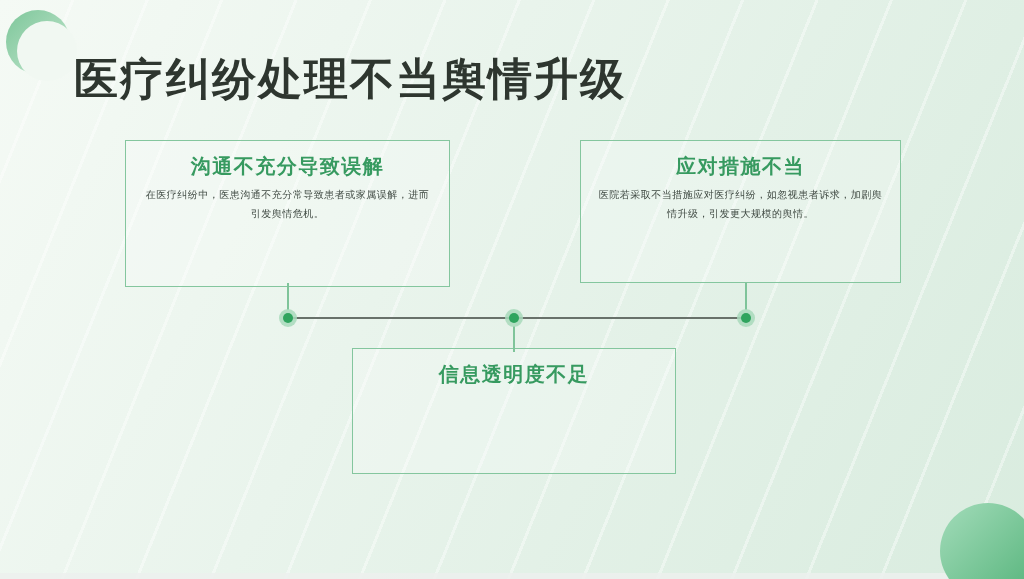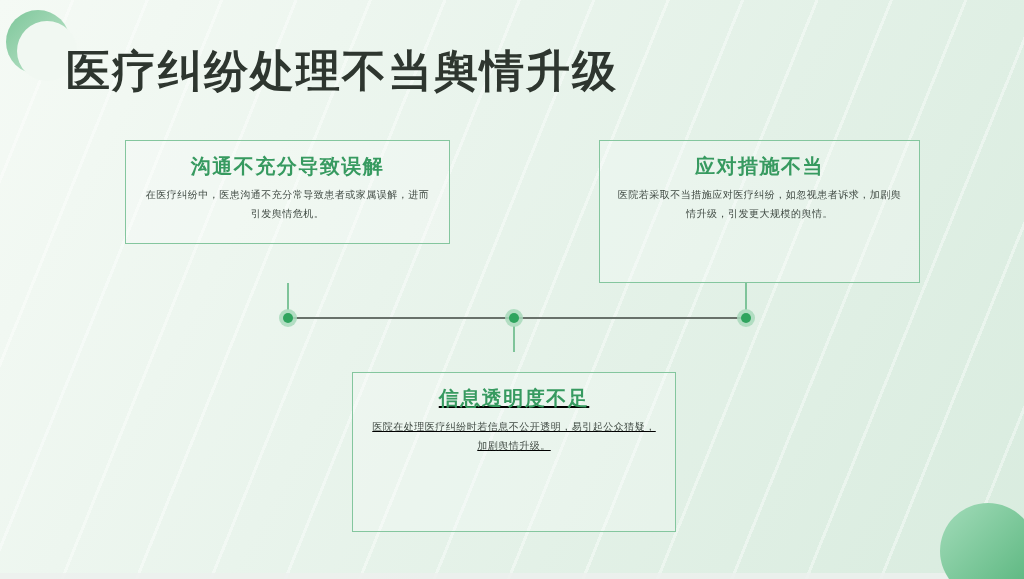--- a/index.html
+++ b/index.html
@@ -74,54 +74,53 @@
     height: 6px;
     background: rgba(236, 240, 237, 0.85);
     z-index: 0;
   }
 
   
   .slide-title {
     position: absolute;
     left: 58px;
     top: 34px;
-    margin: 8px;
+    margin: 16px;
     font-size: 44px;
     font-weight: 900;
     letter-spacing: 2px;
     color: #2e362f;
   }
 
   
   .card {
     position: absolute;
     box-sizing: border-box;
     border: 1px solid #84c69e;
     background: rgba(255, 255, 255, 0.22);
     text-align: center;
     padding: 10px 16px 8px 16px;
   }
   .card-left {
     left: 125px;
     top: 140px;
     width: 325px;
-    height: 104px;
+    height: 147px;
   }
   .card-right {
-    left: 599px;
+    left: 580px;
     top: 140px;
     width: 321px;
     height: 143px;
   }
   .card-bottom {
     left: 352px;
-    top: 372px;
+    top: 348px;
     width: 324px;
-    height: 160px;
-    text-decoration: underline;
+    height: 126px;
   }
   .card-title {
     font-size: 20px;
     font-weight: 700;
     color: #379a60;
     letter-spacing: 1.5px;
     margin: 2px 0 6px 0;
   }
   .card-body {
     font-size: 10px;
@@ -196,21 +195,20 @@
     <div class="card-body">在医疗纠纷中，医患沟通不充分常导致患者或家属误解，进而引发舆情危机。</div>
   </div>
 
   <div class="card card-right">
     <div class="card-title">应对措施不当</div>
     <div class="card-body">医院若采取不当措施应对医疗纠纷，如忽视患者诉求，加剧舆情升级，引发更大规模的舆情。</div>
   </div>
 
   <div class="card card-bottom">
     <div class="card-title">信息透明度不足</div>
-    <div class="card-body">医院在处理医疗纠纷时若信息不公开透明，易引起公众猜疑，加剧舆情升级。</div>
   </div>
 
   <div class="timeline-line"></div>
 
   <div class="connector connector-left"></div>
   <div class="connector connector-right"></div>
   <div class="connector connector-bottom"></div>
 
   <div class="dot dot-left">
     <span class="dot-inner"></span>

